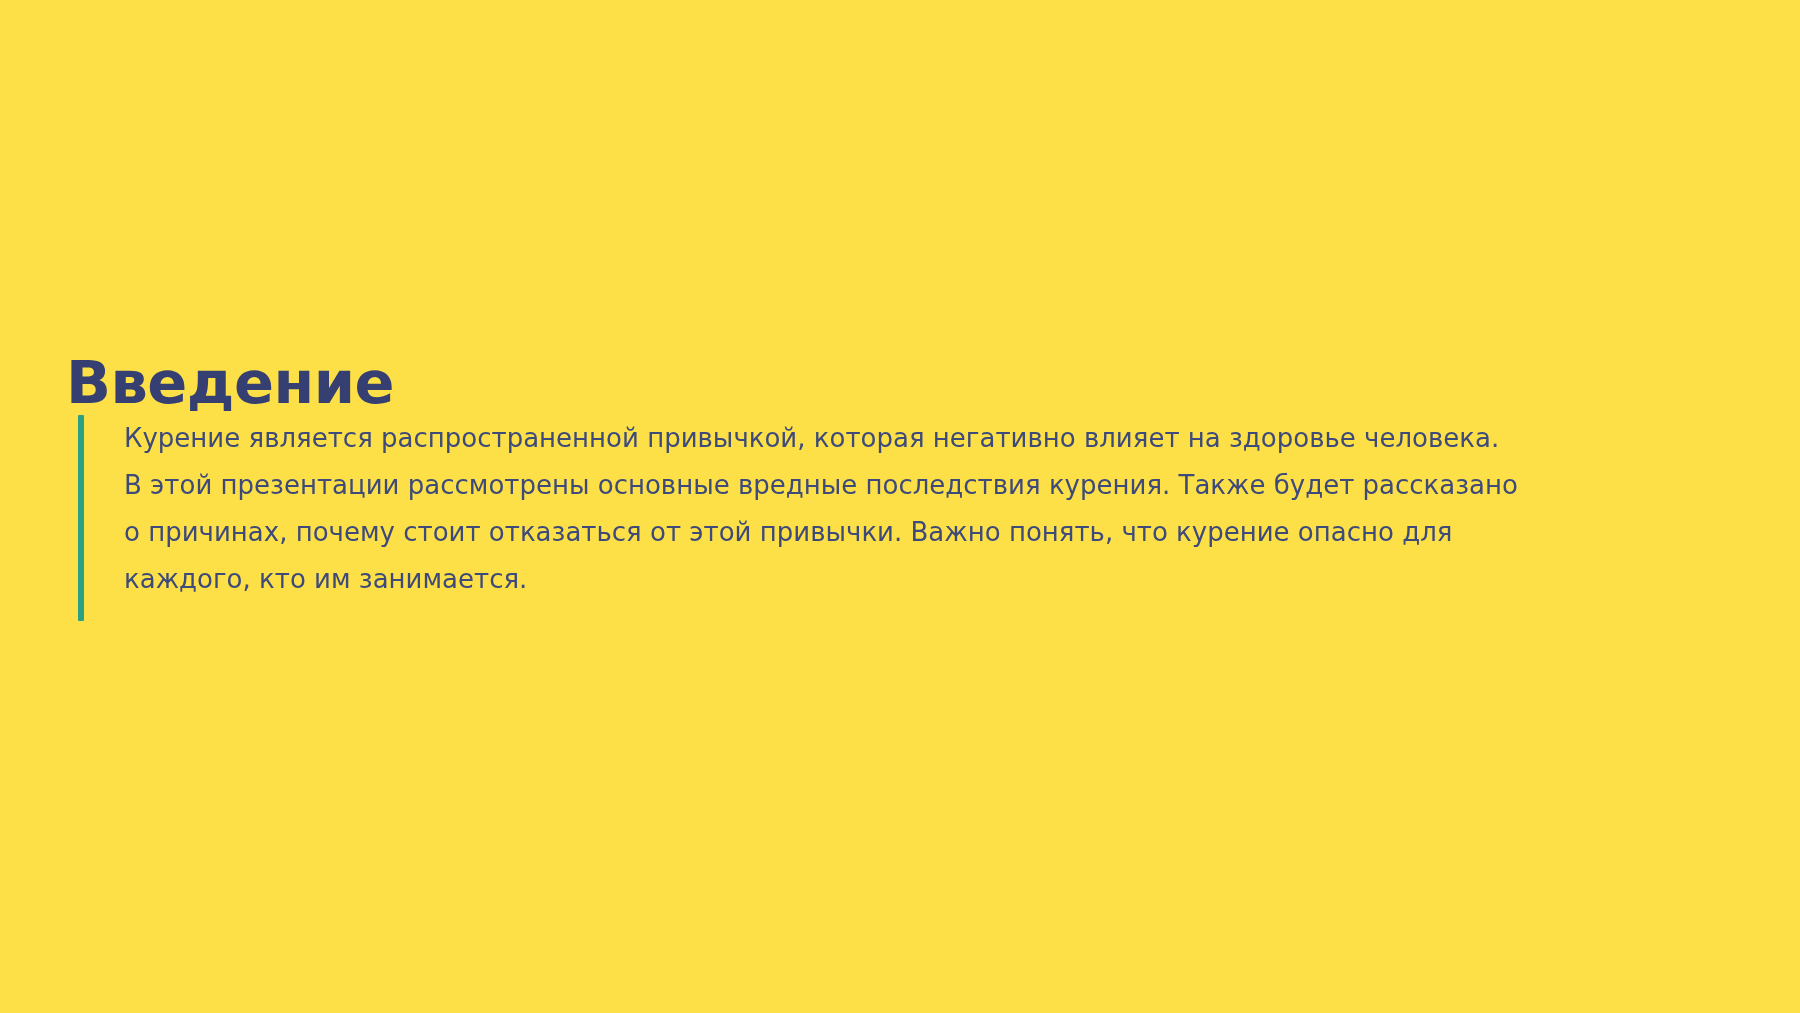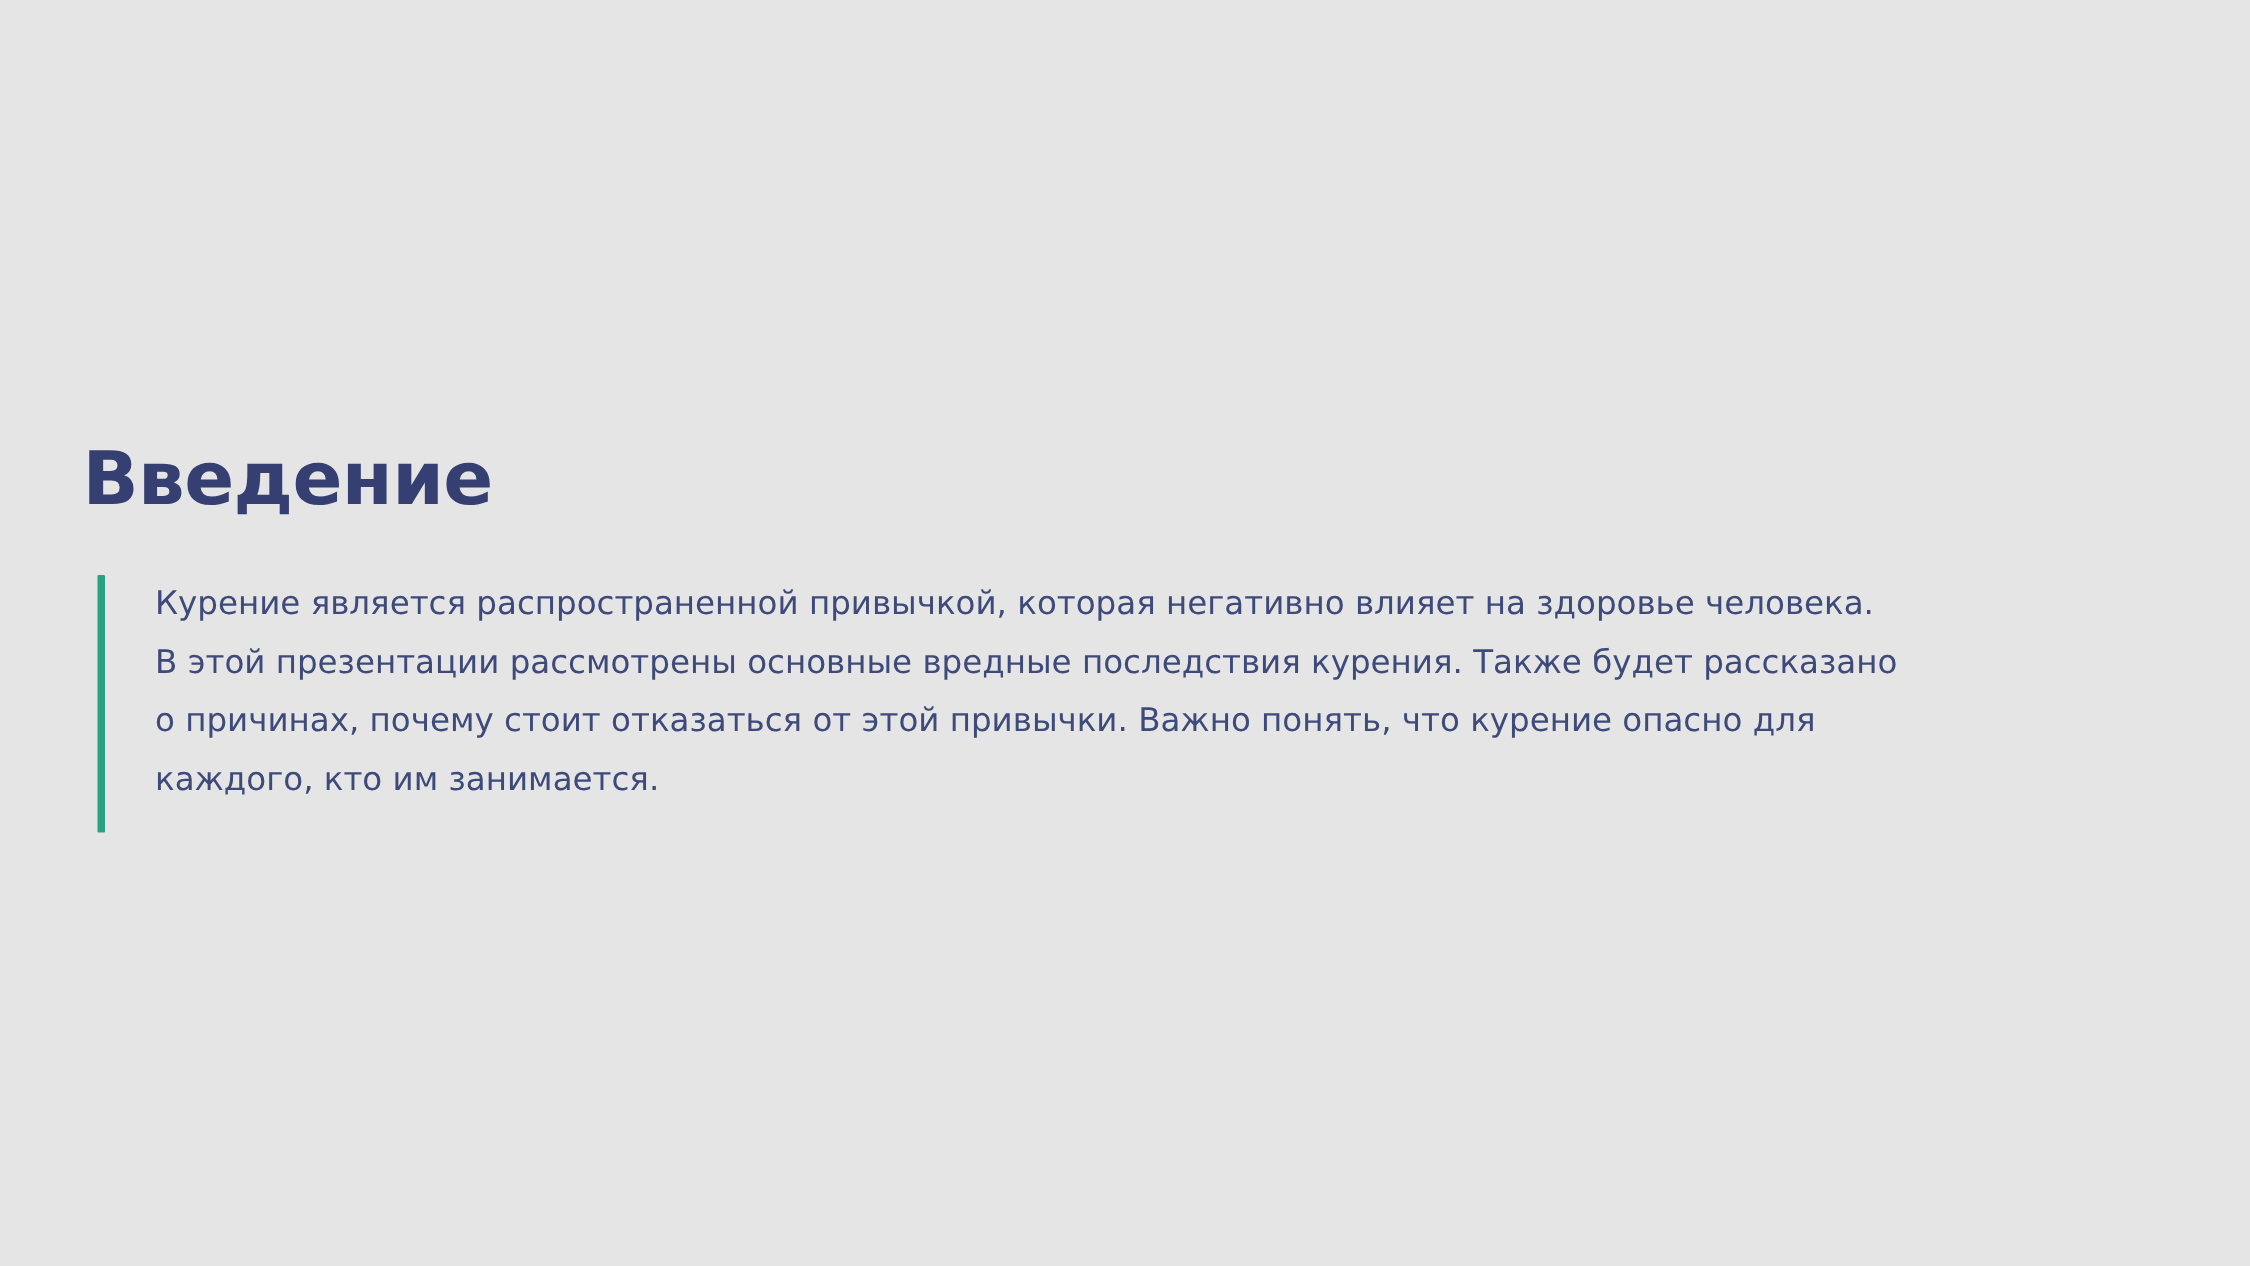--- a/index.html
+++ b/index.html
@@ -12,21 +12,21 @@
     height: 1013px;
     background: #ffffff;
     font-family: "DejaVu Sans", sans-serif;
     overflow: hidden;
     position: relative;
   }
 
   .slide {
     position: absolute;
     inset: 0;
-    background: #e5e5e5;
+    background: #fde047;
   }
 
   .slide-content {
     position: absolute;
     left: 66px;
     top: 352px;
     width: 1680px;
   }
 
   .slide-title {
@@ -37,21 +37,20 @@
     letter-spacing: -0.5px;
     color: #363f72;
     margin: 0;
     padding: 0;
     white-space: nowrap;
   }
 
   .body-block {
     display: flex;
     align-items: stretch;
-    margin-top: 45px;
     padding-left: 12px;
   }
 
   .accent-bar {
     flex: 0 0 auto;
     width: 6px;
     min-height: 206px;
     background: #2ba183;
     border-radius: 1px;
   }

